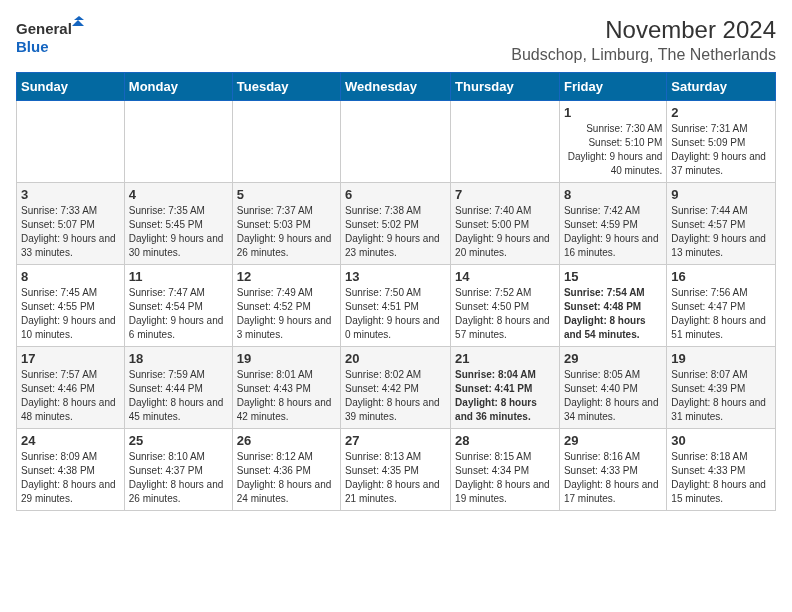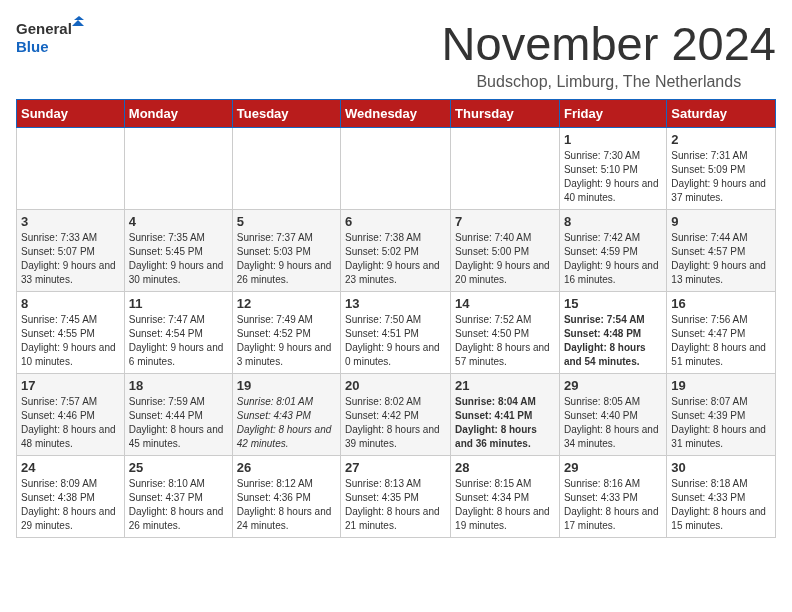--- a/index.html
+++ b/index.html
@@ -18,37 +18,37 @@
     }
     .logo {
       display: flex;
       align-items: flex-start;
       gap: 4px;
     }
     .title-block {
       text-align: right;
     }
     .month-title {
-      font-size: 47px;
+      font-size: 24px;
       font-weight: 300;
       color: #333;
     }
     .location-title {
       font-size: 16px;
       color: #555;
       margin-top: 2px;
       text-align: center;
     }
     .calendar {
       width: 100%;
       border-collapse: collapse;
       margin-top: 8px;
     }
     .calendar th {
-      background: #b91c1c;
+      background: #0369a1;
       color: #fff;
       font-size: 13px;
       padding: 6px 4px;
       text-align: left;
       border: 1px solid #1565c0;
     }
     .calendar td {
       vertical-align: top;
       border: 1px solid #ccc;
       padding: 4px;
@@ -107,21 +107,21 @@
   </thead>
   <tbody id="calendar-body">
   <tr>
         <td class="empty-cell"></td>
         <td class="empty-cell"></td>
         <td class="empty-cell"></td>
         <td class="empty-cell"></td>
         <td class="empty-cell"></td>
         <td>
           <div class="day-num">1</div>
-          <div class="day-info" style="white-space: pre-line;">Sunrise: 7:30 AM
+          <div class="day-info" style="white-space: pre-line; text-align: right;">Sunrise: 7:30 AM
 Sunset: 5:10 PM
 Daylight: 9 hours and 40 minutes.</div>
         </td>
         <td>
           <div class="day-num">2</div>
           <div class="day-info" style="white-space: pre-line;">Sunrise: 7:31 AM
 Sunset: 5:09 PM
 Daylight: 9 hours and 37 minutes.</div>
         </td>
       </tr>
@@ -221,21 +221,21 @@
 Daylight: 8 hours and 48 minutes.</div>
         </td>
         <td>
           <div class="day-num">18</div>
           <div class="day-info" style="white-space: pre-line;">Sunrise: 7:59 AM
 Sunset: 4:44 PM
 Daylight: 8 hours and 45 minutes.</div>
         </td>
         <td>
           <div class="day-num">19</div>
-          <div class="day-info" style="white-space: pre-line; font-style: italic;">Sunrise: 8:01 AM
+          <div class="day-info" style="white-space: pre-line;">Sunrise: 8:01 AM
 Sunset: 4:43 PM
 Daylight: 8 hours and 42 minutes.</div>
         </td>
         <td>
           <div class="day-num">20</div>
           <div class="day-info" style="white-space: pre-line;">Sunrise: 8:02 AM
 Sunset: 4:42 PM
 Daylight: 8 hours and 39 minutes.</div>
         </td>
         <td>

